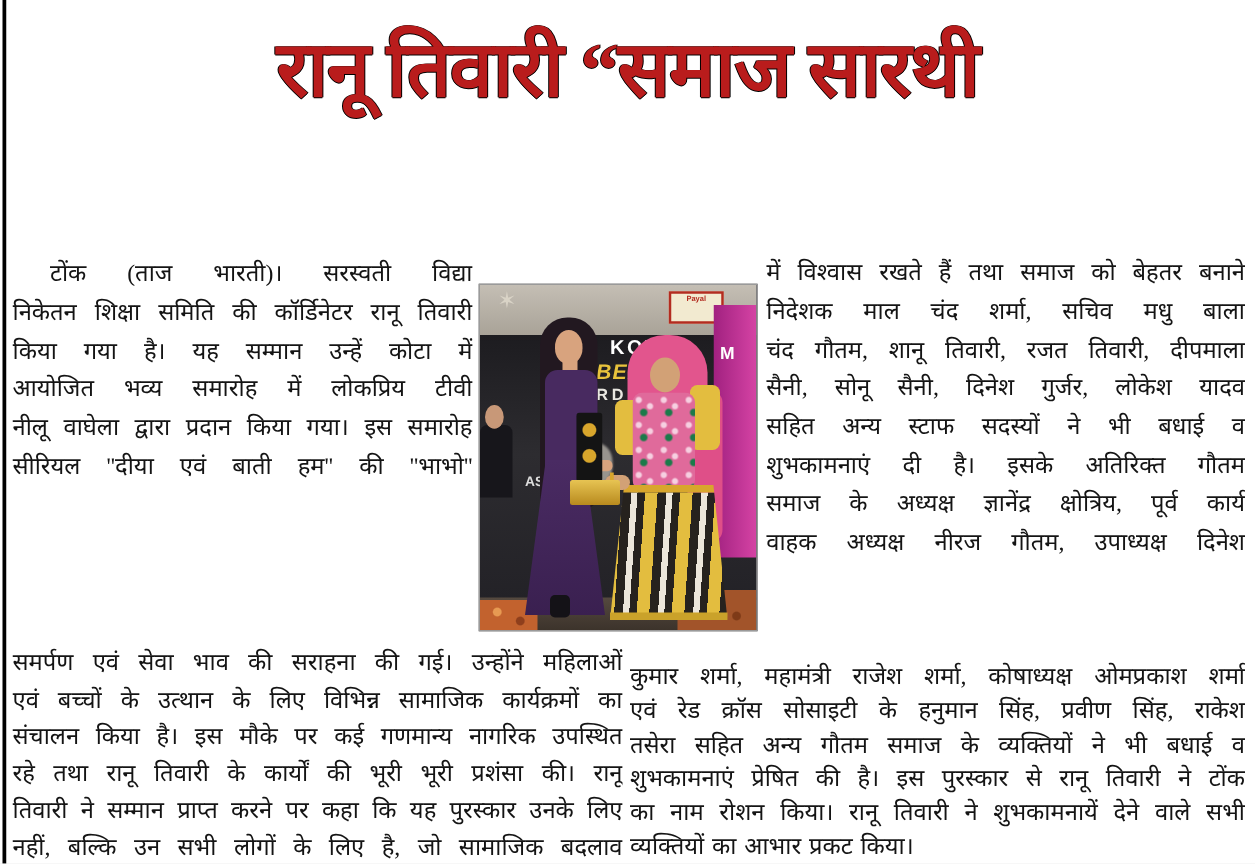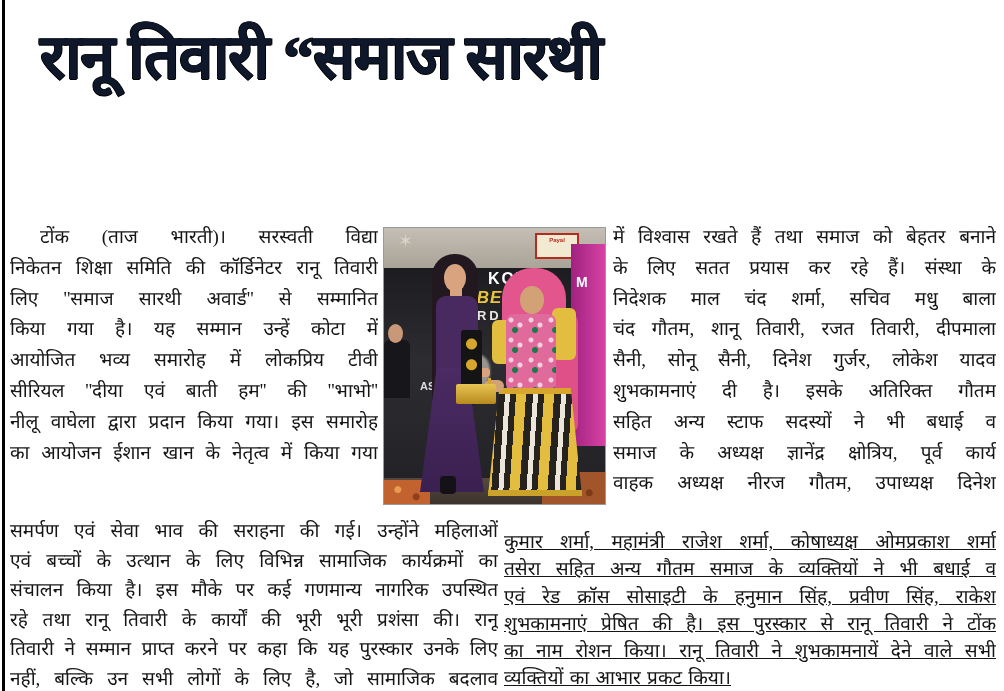--- a/index.html
+++ b/index.html
@@ -7,31 +7,31 @@
   .page{
     position:relative;width:1004px;height:691px;margin:0 auto;
     background:#ffffff;overflow:hidden;
     font-family:"Liberation Serif","DejaVu Serif",serif;
     color:#141414;
   }
   .left-rule{position:absolute;left:2px;top:0;width:3px;height:691px;background:#000;}
   
   .headline{
     position:absolute;left:40px;top:14px;width:924px;height:196px;margin:0;
-    font-weight:900;color:#0f172a;
+    text-align:center;font-weight:900;color:#b91c1c;
     font-size:62px;line-height:86px;letter-spacing:-1px;
     text-shadow:0.8px 0 #000, -0.8px 0 #000, 0 0.5px #000;
   }
   .hl-line{display:block;white-space:nowrap;}
   
   .col{position:absolute;}
-  .ltc{left:10px;top:222px;width:368px;}
-  .rtc{left:613px;top:222px;width:383px;}
+  .ltc{left:10px;top:205px;width:368px;}
+  .rtc{left:613px;top:204px;width:383px;}
   .lbc{left:10px;top:516px;width:488px;}
-  .rbc{left:504px;top:528px;width:492px;text-decoration:underline;}
+  .rbc{left:504px;top:528px;width:492px;}
   .ln{
     font-size:19px;overflow:hidden;
     text-align:justify;text-align-last:justify;
     word-spacing:1.5px;
   }
   .ltc .ln,.rtc .ln{height:30.8px;line-height:30.8px;}
   .lbc .ln{height:29.6px;line-height:29.6px;}
   .rbc .ln{height:27.3px;line-height:27.3px;}
   .ln.start{text-indent:30px;}
   .ln.end{text-align-last:left;}
@@ -107,53 +107,50 @@
 <div class="page">
   <div class="left-rule"></div>
 
   <h1 class="headline">
     <span class="hl-line">रानू तिवारी “समाज सारथी</span>
   </h1>
 
   <div class="col ltc">
     <div class="ln start">टोंक (ताज भारती)।  सरस्वती विद्या</div>
     <div class="ln">निकेतन शिक्षा समिति की कॉर्डिनेटर रानू तिवारी</div>
-    <div class="ln">लिए ''समाज सारथी अवार्ड'' से सम्मानित</div>
     <div class="ln">किया गया है। यह सम्मान उन्हें कोटा में</div>
     <div class="ln">आयोजित भव्य समारोह में लोकप्रिय टीवी</div>
+    <div class="ln">नीलू वाघेला द्वारा प्रदान किया गया। इस समारोह</div>
     <div class="ln">सीरियल ''दीया एवं बाती हम'' की ''भाभो''</div>
-    <div class="ln">नीलू वाघेला द्वारा प्रदान किया गया। इस समारोह</div>
-    <div class="ln">का आयोजन ईशान खान के नेतृत्व में किया गया</div>
   </div>
 
   <div class="col rtc">
     <div class="ln">में विश्वास रखते हैं तथा समाज को बेहतर बनाने</div>
-    <div class="ln">के लिए सतत प्रयास कर रहे हैं। संस्था के</div>
     <div class="ln">निदेशक माल चंद शर्मा, सचिव मधु बाला</div>
     <div class="ln">चंद गौतम, शानू तिवारी, रजत तिवारी, दीपमाला</div>
     <div class="ln">सैनी, सोनू सैनी, दिनेश गुर्जर, लोकेश यादव</div>
+    <div class="ln">सहित अन्य स्टाफ सदस्यों ने भी बधाई व</div>
     <div class="ln">शुभकामनाएं दी है। इसके अतिरिक्त गौतम</div>
-    <div class="ln">सहित अन्य स्टाफ सदस्यों ने भी बधाई व</div>
     <div class="ln">समाज के अध्यक्ष ज्ञानेंद्र क्षोत्रिय, पूर्व कार्य</div>
     <div class="ln">वाहक अध्यक्ष नीरज गौतम, उपाध्यक्ष दिनेश</div>
   </div>
 
   <div class="col lbc">
     <div class="ln">समर्पण एवं सेवा भाव की सराहना की गई। उन्होंने महिलाओं</div>
     <div class="ln">एवं बच्चों के उत्थान के लिए विभिन्न सामाजिक कार्यक्रमों का</div>
     <div class="ln">संचालन किया है। इस मौके पर कई गणमान्य नागरिक उपस्थित</div>
     <div class="ln">रहे तथा रानू तिवारी के कार्यों की भूरी भूरी प्रशंसा की। रानू</div>
     <div class="ln">तिवारी ने सम्मान प्राप्त करने पर कहा कि यह पुरस्कार उनके लिए</div>
     <div class="ln">नहीं, बल्कि उन सभी लोगों के लिए है, जो सामाजिक बदलाव</div>
   </div>
 
   <div class="col rbc">
     <div class="ln">कुमार शर्मा, महामंत्री राजेश शर्मा, कोषाध्यक्ष ओमप्रकाश शर्मा</div>
+    <div class="ln">एवं रेड क्रॉस सोसाइटी के हनुमान सिंह, प्रवीण सिंह, राकेश</div>
     <div class="ln">तसेरा सहित अन्य गौतम समाज के व्यक्तियों ने भी बधाई व</div>
-    <div class="ln">एवं रेड क्रॉस सोसाइटी के हनुमान सिंह, प्रवीण सिंह, राकेश</div>
     <div class="ln">शुभकामनाएं प्रेषित की है। इस पुरस्कार से रानू तिवारी ने टोंक</div>
     <div class="ln">का नाम रोशन किया। रानू तिवारी ने शुभकामनायें देने वाले सभी</div>
     <div class="ln end">व्यक्तियों का आभार प्रकट किया।</div>
   </div>
 
   <div class="photo">
     <div class="wall"></div>
     <span class="wall-star">✶</span>
     <div class="banner"></div>
     <span class="txt-kota">KOTA</span>

